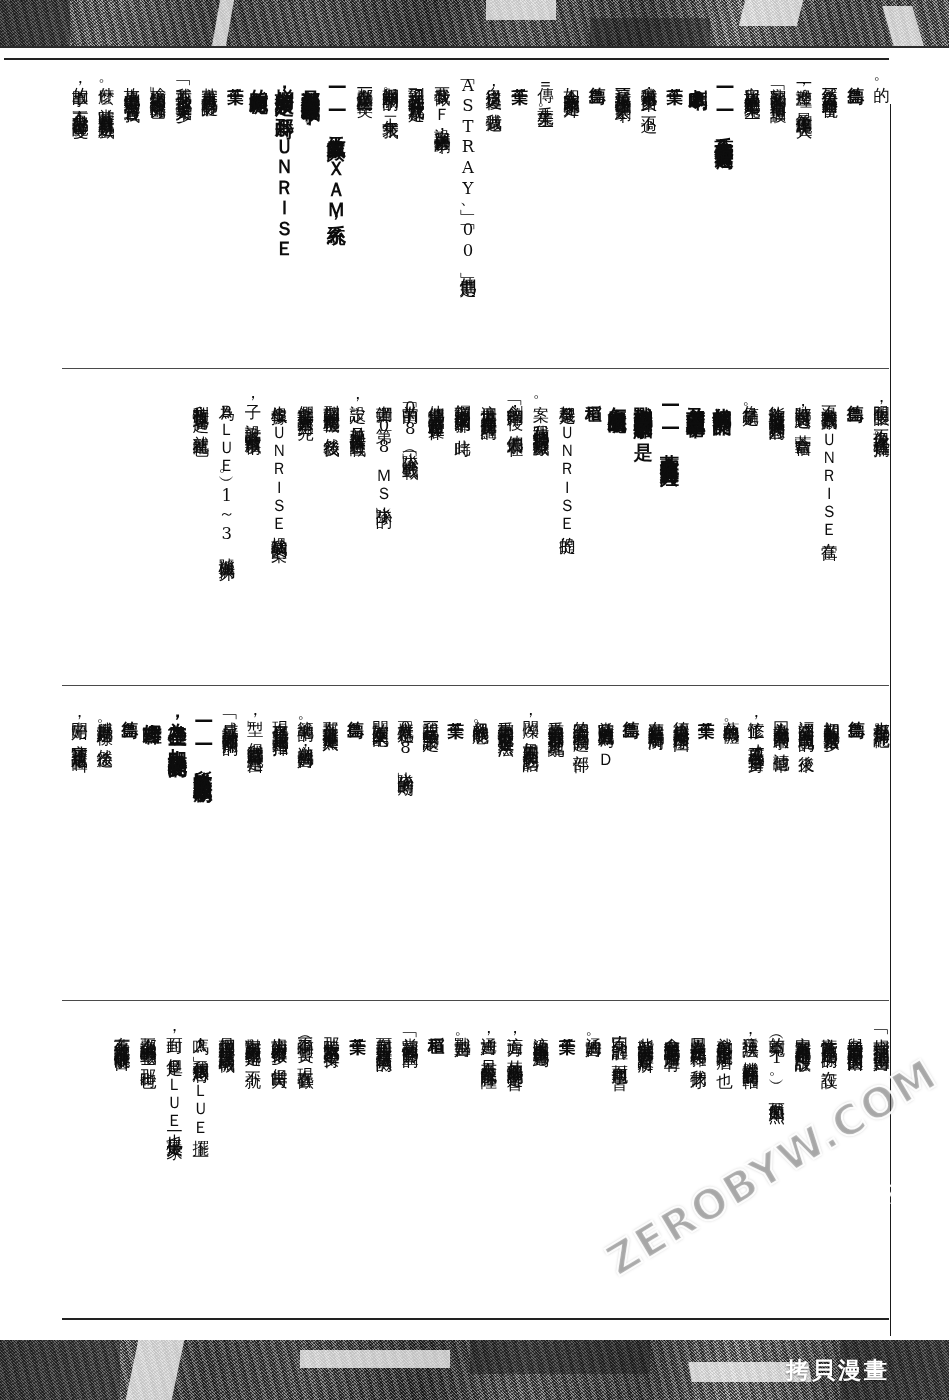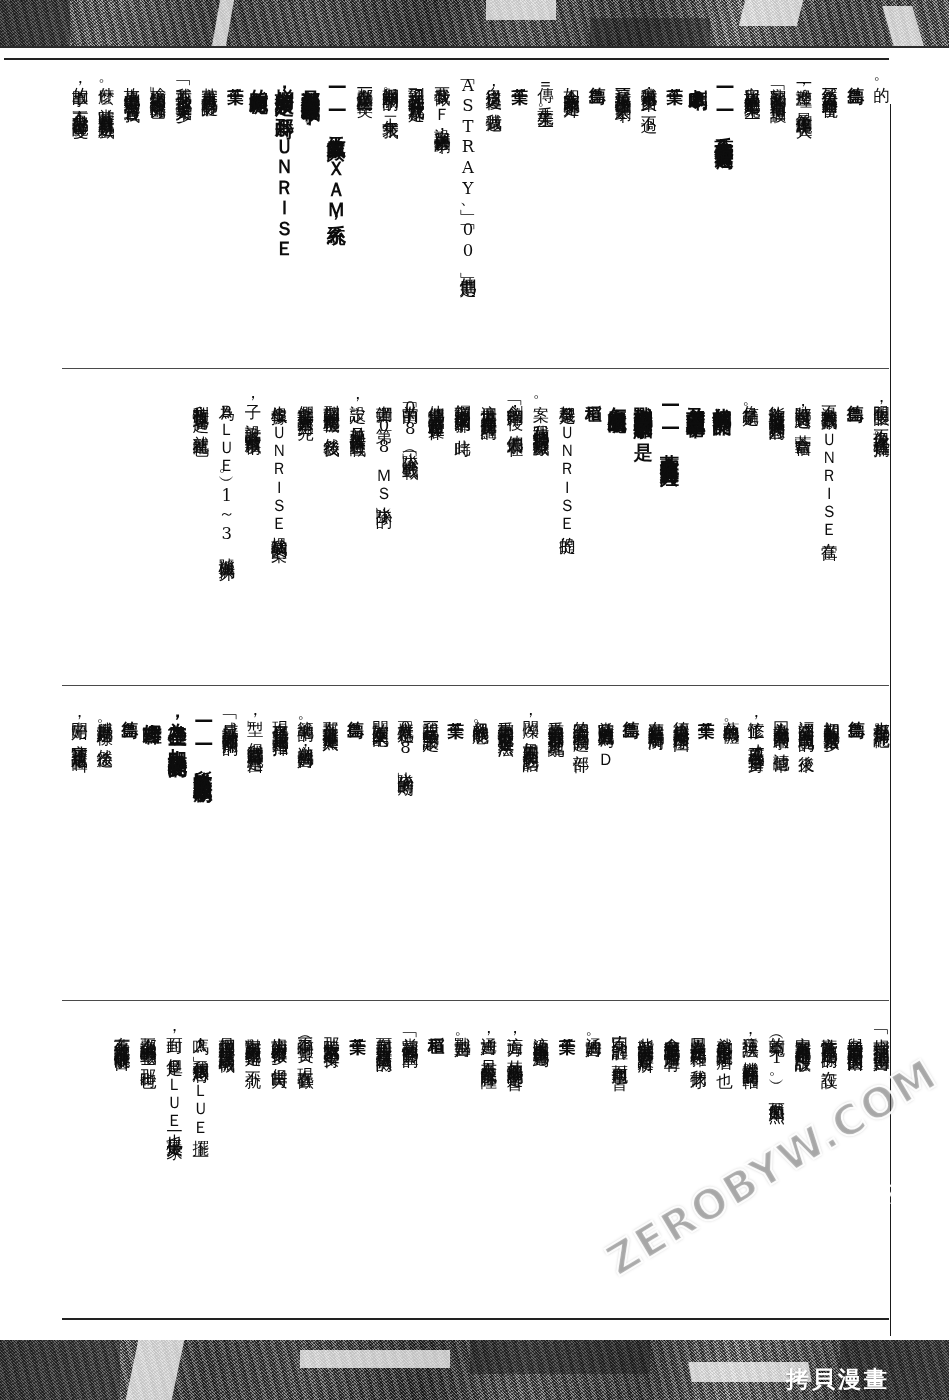--- a/index.html
+++ b/index.html
@@ -119,21 +119,20 @@
     transform:rotate(-31deg);
     transform-origin:left top;
     letter-spacing:1px;
   }
   #wm-kaobei{
     left:786px;top:1355px;
     font-size:23px;
     color:#ffffff;
     letter-spacing:3px;
     text-shadow:0 1px 2px rgba(0,0,0,.5);
-    margin-top:9px;
   }
 </style>
 </head>
 <body>
 
 <div id="page">
 
   <div class="photo-band top">
     <div class="blotch" style="left:216px;top:0;width:14px;height:46px;transform:skewX(-10deg);"></div>
     <div class="blotch" style="left:486px;top:0;width:70px;height:20px;"></div>

